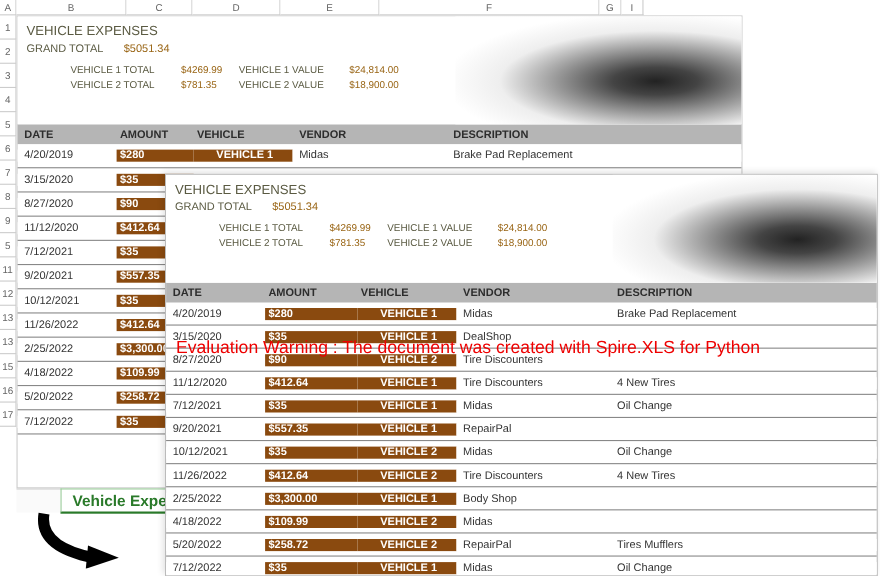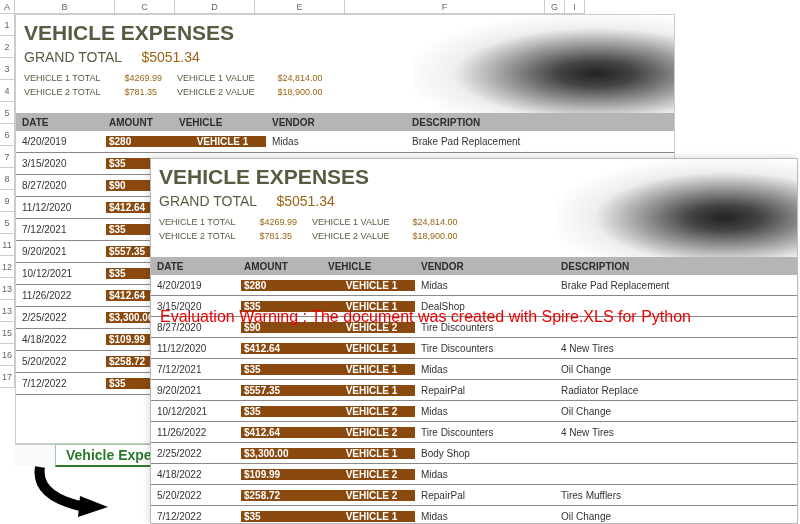--- a/index.html
+++ b/index.html
@@ -15,25 +15,25 @@
   }
   .col-letters { display: flex; position: absolute; top:0; left:0; height:14px;}
   .col-letter { background:#fff; text-align:center; font-size:9px; color:#666; border-right:1px solid #ccc; border-bottom:1px solid #ccc; line-height:14px;}
   .row-nums { position:absolute; top:14px; left:0; width:15px;}
   .row-num { font-size:9px; color:#666; text-align:center; border-right:1px solid #ccc; border-bottom:1px solid #ccc; line-height:22px; height:22px; }
   .sheet-back {
     position:absolute; top:14px; left:15px; width:660px; height:430px;
     border:1px solid #ccc; background:#fff;
   }
   .header-zone { position:relative; height:98px; background:#fff; }
-  .title { font-size:21px; font-weight:bold; color:#5a5a42; padding:6px 8px 2px 8px; }
-  .gt-row { padding:2px 8px; font-size:14px; }
+  .title { font-size:12px; font-weight:normal; color:#5a5a42; padding:6px 8px 2px 8px; }
+  .gt-row { padding:2px 8px; font-size:10px; }
   .gt-label { color:#5a5a42; }
   .gt-val { color:#996515; margin-left:16px; }
-  .tot-rows { padding:4px 8px; font-size:9px; line-height:14px;}
+  .tot-rows { padding:4px 8px; font-size:9px; line-height:14px;margin-left:40px;}
   .tot-label { color:#5a5a42; display:inline-block; width:98px;}
   .tot-val { color:#996515; display:inline-block; width:50px;}
   .val-label { color:#5a5a42; display:inline-block; width:98px;}
   .val-val { color:#996515; display:inline-block;}
   .car-img {
     position:absolute; right:0; top:0; height:98px; width:260px;
     background: radial-gradient(ellipse at 70% 60%, #222 0%, #444 15%, #999 35%, #eee 55%, #fff 75%);
   }
   .hdr-row { display:flex; background:#b5b5b5; height:18px; align-items:center; font-size:10px; font-weight:bold; color:#2d2d2d;}
   .c-date { width:90px; padding-left:6px;}
@@ -296,21 +296,20 @@
         <div class="fc-amt">$35</div>
         <div class="fc-veh">VEHICLE 1</div>
         <div class="fc-ven">Midas</div>
         <div class="fc-desc">Oil Change</div>
       </div>
       <div class="front-row">
         <div class="fc-date">9/20/2021</div>
         <div class="fc-amt">$557.35</div>
         <div class="fc-veh">VEHICLE 1</div>
         <div class="fc-ven">RepairPal</div>
-        <div class="fc-desc">Radiator Replace</div>
       </div>
       <div class="front-row">
         <div class="fc-date">10/12/2021</div>
         <div class="fc-amt">$35</div>
         <div class="fc-veh">VEHICLE 2</div>
         <div class="fc-ven">Midas</div>
         <div class="fc-desc">Oil Change</div>
       </div>
       <div class="front-row">
         <div class="fc-date">11/26/2022</div>

